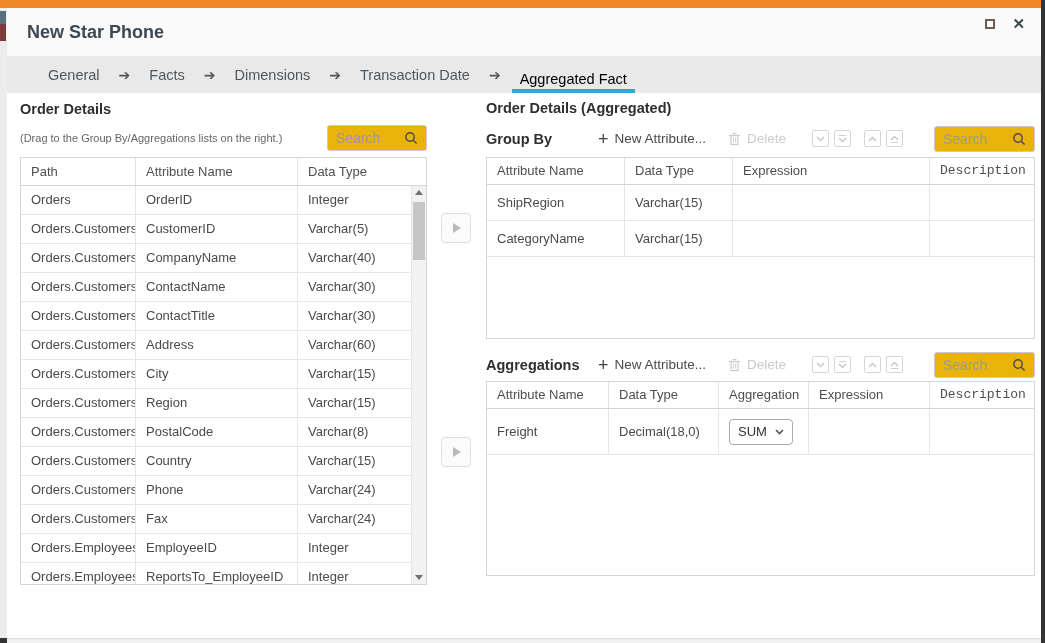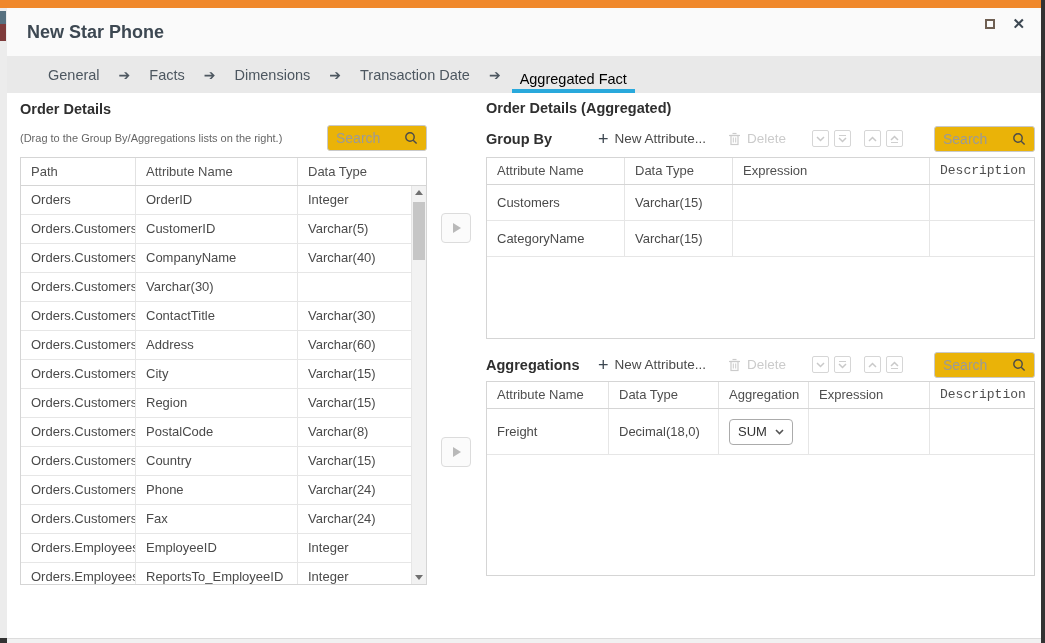--- a/index.html
+++ b/index.html
@@ -173,20 +173,21 @@
         </div>
 
         <div class="src-row">
           <div class="cell">Orders.Customers</div>
           <div class="cell">CompanyName</div>
           <div class="cell">Varchar(40)</div>
         </div>
 
         <div class="src-row">
           <div class="cell">Orders.Customers</div>
+          <div class="cell">ContactName</div>
           <div class="cell">Varchar(30)</div>
         </div>
 
         <div class="src-row">
           <div class="cell">Orders.Customers</div>
           <div class="cell">ContactTitle</div>
           <div class="cell">Varchar(30)</div>
         </div>
 
         <div class="src-row">
@@ -317,21 +318,21 @@
   <div class="tgt-table gb-table">
     <div class="tgt-header gb-grid">
       <div class="hcell">Attribute Name</div>
       <div class="hcell">Data Type</div>
       <div class="hcell">Expression</div>
       <div class="hcell">Description</div>
     </div>
     <div>
 
         <div class="tgt-row gb-grid">
-          <div class="cell">Customers</div>
+          <div class="cell">ShipRegion</div>
           <div class="cell">Varchar(15)</div>
           <div class="cell"></div>
           <div class="cell"></div>
         </div>
 
         <div class="tgt-row gb-grid">
           <div class="cell">CategoryName</div>
           <div class="cell">Varchar(15)</div>
           <div class="cell"></div>
           <div class="cell"></div>

